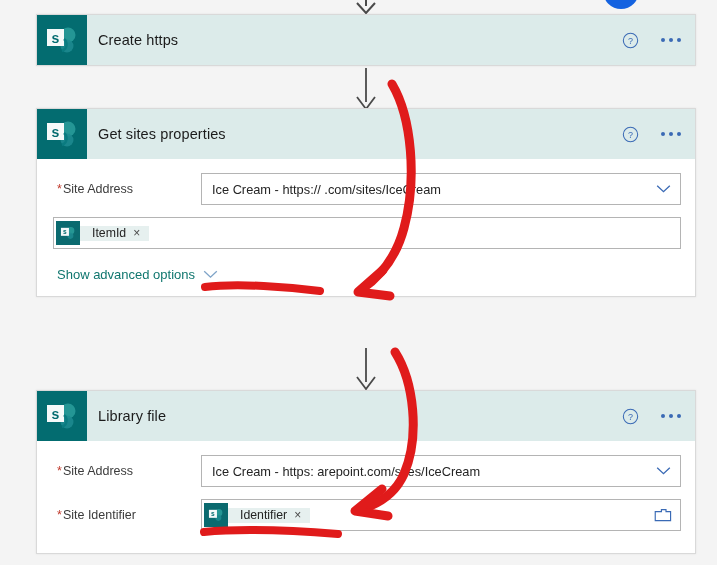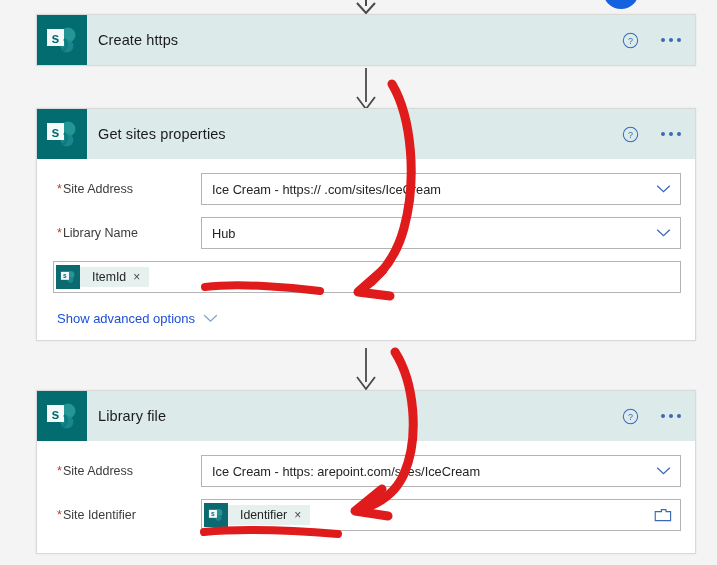--- a/index.html
+++ b/index.html
@@ -97,21 +97,21 @@
   .folder-btn {
     position: absolute; right: 8px; top: 50%;
     transform: translateY(-50%);
     width: 18px; height: 15px;
   }
 
   
   .token {
     display: inline-flex;
     align-items: center;
-    height: 20px;
+    height: 15px;
     background: #e6f0ef;
     margin-left: -2px;
   }
   .token-ico {
     width: 24px; height: 24px;
     background: #0b6a6f;
     flex: 0 0 24px;
     position: relative;
   }
   .token-ico svg { position: absolute; left: 4px; top: 4px; }
@@ -122,21 +122,21 @@
   }
   .token-x {
     font-size: 12px; color: #4a4a4a;
     padding-right: 9px; cursor: pointer;
   }
 
   .adv-link {
     display: inline-flex;
     align-items: center;
     gap: 8px;
-    color: #1d4ed8;
+    color: #0f766e;
     font-size: 13px;
     padding: 6px 4px 4px 4px;
     cursor: pointer;
   }
   .adv-link svg { width: 15px; height: 9px; }
 
   
   .connector { position: absolute; pointer-events: none; }
 
   
@@ -232,31 +232,20 @@
         </div>
         <div class="control">
           <span class="control-text">Ice Cream - https://             .com/sites/IceCream</span>
           <svg class="chev" viewBox="0 0 16 10">
             <path d="M1,1.5 L8,8 L15,1.5" fill="none" stroke="#3a6ab5" stroke-width="1.5"></path>
           </svg>
         </div>
       </div>
 
       
-      <div class="field">
-        <div class="field-label">
-          <span class="req">*</span><span>Library Name</span>
-        </div>
-        <div class="control">
-          <span class="control-text">Hub</span>
-          <svg class="chev" viewBox="0 0 16 10">
-            <path d="M1,1.5 L8,8 L15,1.5" fill="none" stroke="#3a6ab5" stroke-width="1.5"></path>
-          </svg>
-        </div>
-      </div>
 
       
       <div class="field">
         <div class="control" style="padding-left:4px;">
           <span class="token">
             <span class="token-ico">
               <svg width="16" height="16" viewBox="0 0 34 34">
                 <circle cx="23" cy="12" r="7.5" fill="#2a9d9b" opacity="0.85"></circle>
                 <circle cx="22" cy="23" r="6.5" fill="#1d8a8f" opacity="0.9"></circle>
                 <rect x="2" y="6" width="17" height="17" fill="#fff" opacity="0.96"></rect>

